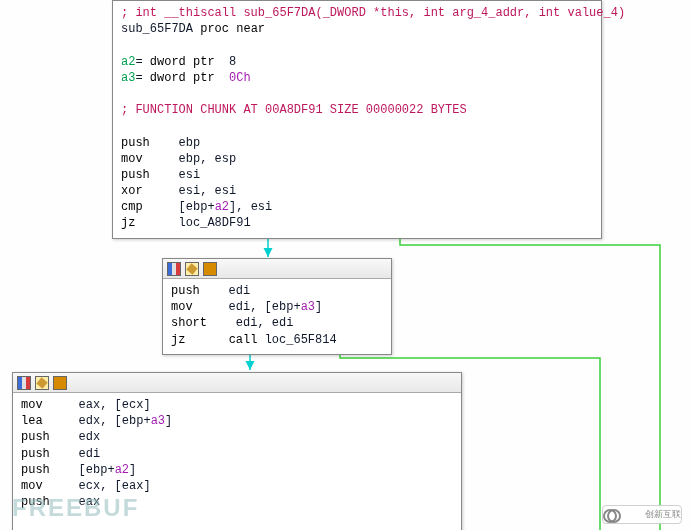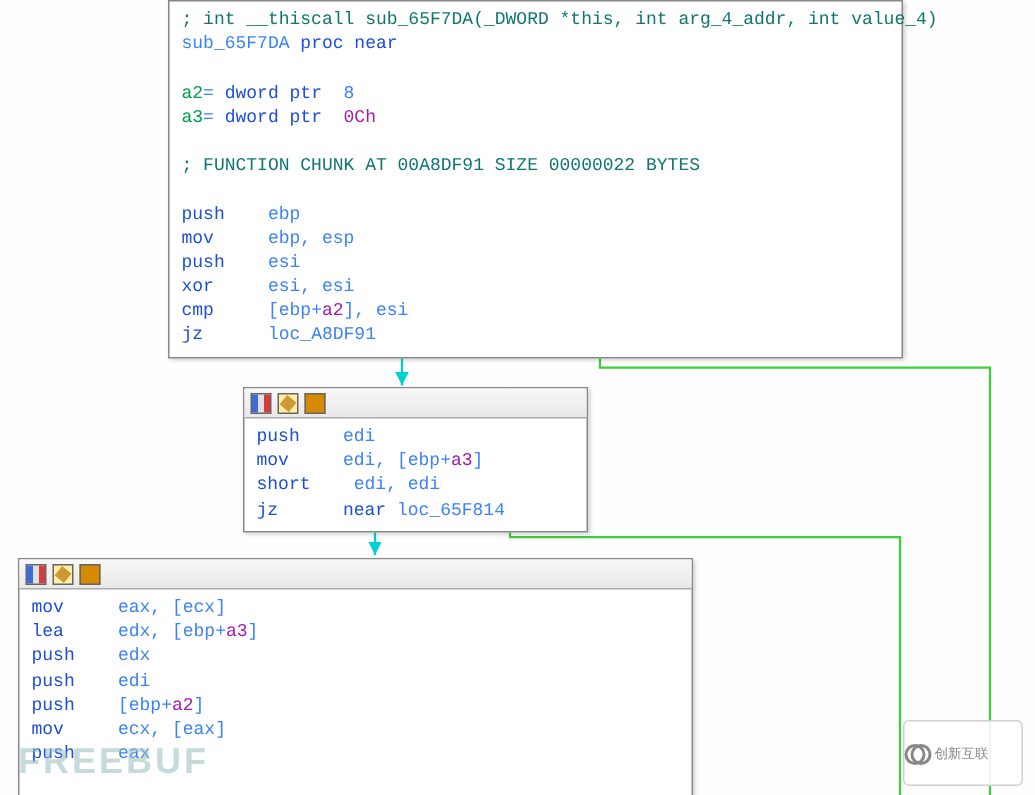--- a/index.html
+++ b/index.html
@@ -52,25 +52,25 @@
   }
   .icon-disk {
     background: #d58a00;
   }
   .code-body {
     padding: 4px 8px 6px 8px;
     white-space: pre;
     line-height: 1.35;
     color: #3a3a3a;
   }
-  .kw  { color: #1d4ed8; }
-  .gray{ color: #0f766e; }
+  .kw  { color: #000000; }
+  .gray{ color: #be185d; }
   .grn { color: #a21caf; }
   .var { color: #00a050; font-weight: normal;}
-  .txt { color: #3b82f6; }
+  .txt { color: #0f172a; }
   .hl  { background: #f9f94d; }
   .row-highlight {
     display: block;
     outline: 1px solid #e02020;
     outline-offset: -1px;
     padding: 0 2px;
     margin: 0 -2px;
   }
   svg.flow {
     position: absolute;
@@ -87,26 +87,26 @@
     font-size: 24px;
     font-weight: 800;
     letter-spacing: 2px;
     color: rgba(150,190,190,0.55);
   }
   .watermark-right {
     position: absolute;
     right: 8px;
     bottom: 6px;
     width: 80px;
-    height: 44px;
+    height: 19px;
     border: 1px solid #d0d0d0;
     border-radius: 4px;
     display: flex;
     align-items: center;
-    justify-content: flex-start;
+    justify-content: space-between;
     gap: 4px;
     font-family: Arial, sans-serif;
     font-size: 9px;
     color: #888;
     background: rgba(255,255,255,0.9);
   }
   .wm-logo {
     width: 16px; height: 16px;
     position: relative;
   }
@@ -168,21 +168,21 @@
 
 <div class="node" style="left:162px; top:258px; width:230px;">
   <div class="toolbar">
     <span class="icon-box icon-rgb"></span>
     <span class="icon-box icon-pencil"></span>
     <span class="icon-box icon-disk"></span>
   </div>
   <div class="code-body"><span><span class="kw">push</span><span class="txt">    edi</span></span>
 <span><span class="kw">mov </span><span class="txt">    edi, [ebp+</span><span class="grn">a3</span><span class="txt">]</span></span>
 <span><span class="kw">short</span><span class="txt">    edi, edi</span></span>
-<span><span class="kw">jz  </span><span class="txt">    </span><span class="kw">near</span><span class="txt"> loc_65F814</span></span>
+<span><span class="kw">jz  </span><span class="txt">    </span><span class="kw">call</span><span class="txt"> loc_65F814</span></span>
 </div>
 </div>
 
 <div class="node" style="left:12px; top:372px; width:450px;">
   <div class="toolbar">
     <span class="icon-box icon-rgb"></span>
     <span class="icon-box icon-pencil"></span>
     <span class="icon-box icon-disk"></span>
   </div>
   <div class="code-body"><span><span class="kw">mov </span><span class="txt">    eax, [ecx]</span></span>

